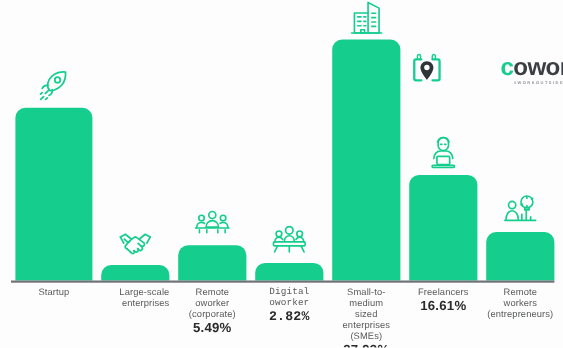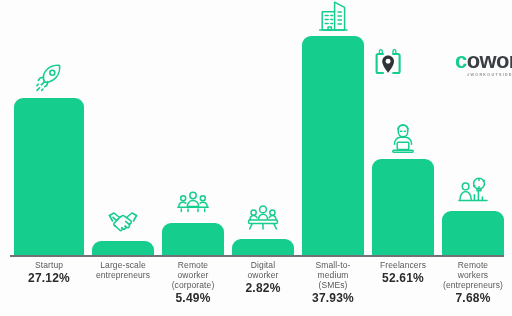--- a/index.html
+++ b/index.html
@@ -236,50 +236,49 @@
           <div class="bar" title="Remote workers (entrepreneurs) 7.68%" style="height: 44.3427px; background: rgb(21, 205, 141);"></div>
         </div>
       </div>
   </div>
 
   <div class="axis-line"></div>
 
   <div class="labels" id="labels-container">
       <div class="label-col" style="width: 70px; text-align: center;">
         <div class="label-name">Startup</div>
-        <div class="label-value">27.12%</div>
-      </div>
-      <div class="label-col" style="width: 62px;">
+      </div>
+      <div class="label-col" style="width: 62px; text-align: right;">
         <div class="label-name">Large-scale</div>
-        <div class="label-name">entrepreneurs</div>
+        <div class="label-name">enterprises</div>
       </div>
       <div class="label-col" style="width: 62px;">
         <div class="label-name">Remote</div>
         <div class="label-name">oworker</div>
         <div class="label-name">(corporate)</div>
         <div class="label-value">5.49%</div>
       </div>
-      <div class="label-col" style="width: 62px;">
+      <div class="label-col" style="width: 62px; font-family: Liberation Mono, monospace;">
         <div class="label-name">Digital</div>
         <div class="label-name">oworker</div>
         <div class="label-value">2.82%</div>
       </div>
       <div class="label-col" style="width: 62px;">
         <div class="label-name">Small-to-medium</div>
+        <div class="label-name">sized enterprises</div>
         <div class="label-name">(SMEs)</div>
         <div class="label-value">37.93%</div>
       </div>
       <div class="label-col" style="width: 62px;">
         <div class="label-name">Freelancers</div>
-        <div class="label-value">52.61%</div>
+        <div class="label-value">16.61%</div>
       </div>
       <div class="label-col" style="width: 62px;">
         <div class="label-name">Remote workers</div>
         <div class="label-name">(entrepreneurs)</div>
-        <div class="label-value">7.68%</div>
       </div>
     </div>
 
   <div class="logo">
     <div class="logo-mark">
       <svg viewBox="0 0 28 30" fill="none">
         <path d="M5.5 5.5 L5.5 3 M5.5 3 a1.4 1.4 0 1 1 2.8 0 M8.3 3 L8.3 5.5" stroke="#15cd8d" stroke-width="1.3" stroke-linecap="round"></path>
         <path d="M19 5.5 L19 3 M19 3 a1.4 1.4 0 1 1 2.8 0 M21.8 3 L21.8 5.5" stroke="#15cd8d" stroke-width="1.3" stroke-linecap="round"></path>
         <path d="M9 6 H4.2 a1.6 1.6 0 0 0 -1.6 1.6 V23.4 a1.6 1.6 0 0 0 1.6 1.6 H9" stroke="#15cd8d" stroke-width="2.1" stroke-linecap="round" fill="none"></path>
         <path d="M19.2 6 H24 a1.6 1.6 0 0 1 1.6 1.6 V23.4 a1.6 1.6 0 0 1 -1.6 1.6 H19.2" stroke="#15cd8d" stroke-width="2.1" stroke-linecap="round" fill="none"></path>

